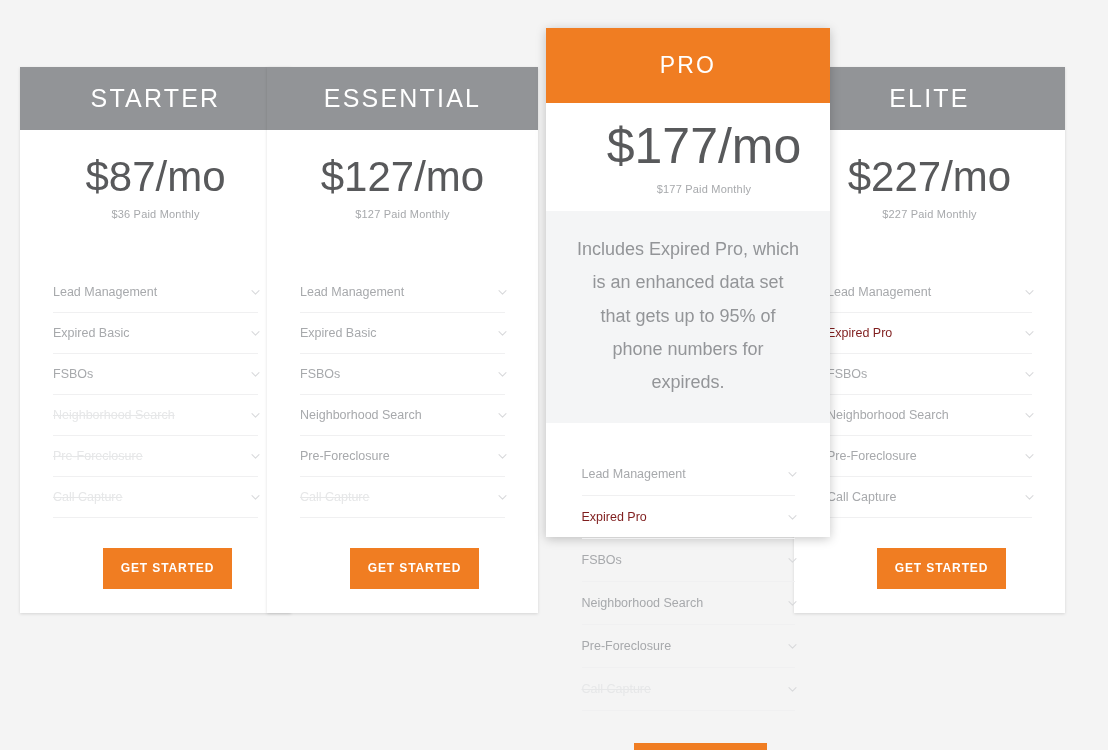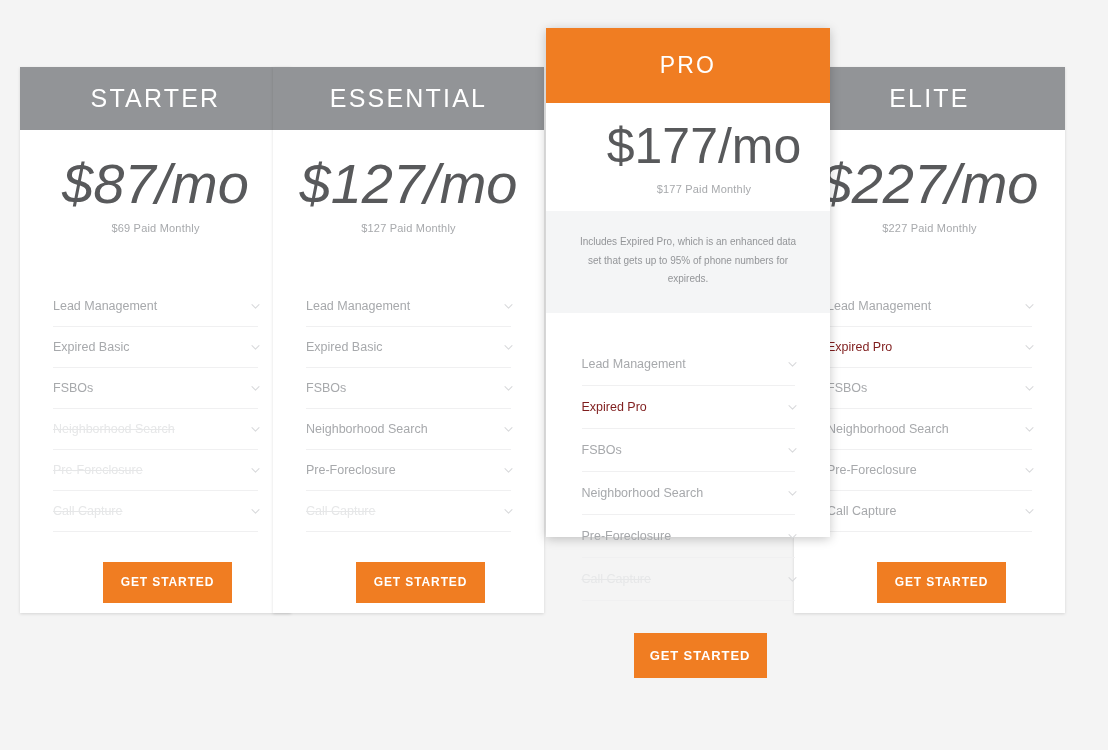--- a/index.html
+++ b/index.html
@@ -37,21 +37,21 @@
   }
   .card.featured {
     top: 28px;
     width: 284px;
     height: 509px;
     box-shadow: 0 2px 10px rgba(0,0,0,0.22);
     z-index: 30;
   }
 
   .card-pos-0 { left: 20px; }
-  .card-pos-1 { left: 273px; }
+  .card-pos-1 { left: 267px; }
   .card-pos-2 { left: 546px; }
   .card-pos-3 { left: 794px; }
 
   
   .card-header {
     width: 100%;
     box-sizing: border-box;
     text-align: center;
     color: #ffffff;
     font-weight: 400;
@@ -75,39 +75,39 @@
     text-align: center;
   }
   .standard .price-block { padding-top: 26px; }
   .featured .price-block { padding-top: 18px; margin-left: 32px; }
 
   .price {
     color: #58595b;
     font-weight: 400;
     line-height: 1;
   }
-  .standard .price { font-size: 56px; font-style: italic; }
+  .standard .price { font-size: 42px; }
   .featured .price { font-size: 50px; }
 
   .price-sub {
     color: #a7a9ac;
     font-size: 11px;
     margin-top: 10px;
     letter-spacing: 0.2px;
   }
   .featured .price-sub { margin-top: 12px; font-size: 11px; }
 
   
   .desc-band {
     background: #f4f5f6;
     margin-top: 16px;
     padding: 22px 30px 24px 30px;
     text-align: center;
     color: #939598;
-    font-size: 10px;
+    font-size: 18px;
     line-height: 1.85;
   }
 
   
   .features {
     margin: 0 auto;
     padding: 0;
     list-style: none;
   }
   .standard .features {
@@ -187,21 +187,21 @@
   }
 </style>
 </head>
 <body>
 
 <div id="plans-area">
     <div class="card standard card-pos-0">
       <div class="card-header">STARTER</div>
       <div class="price-block">
         <div class="price">$87/mo</div>
-        <div class="price-sub">$69 Paid Monthly</div>
+        <div class="price-sub">$36 Paid Monthly</div>
       </div>
       <ul class="features">
         <li class="feature"><span>Lead Management</span><span class="chevron">
             <svg width="9" height="9" viewBox="0 0 9 9" xmlns="http://www.w3.org/2000/svg">
               <path d="M1 2.6 L4.5 6.1 L8 2.6" fill="none" stroke="#d9dadc" stroke-width="1.1" stroke-linecap="round" stroke-linejoin="round"></path>
             </svg>
           </span></li>
         <li class="feature"><span>Expired Basic</span><span class="chevron">
             <svg width="9" height="9" viewBox="0 0 9 9" xmlns="http://www.w3.org/2000/svg">
               <path d="M1 2.6 L4.5 6.1 L8 2.6" fill="none" stroke="#d9dadc" stroke-width="1.1" stroke-linecap="round" stroke-linejoin="round"></path>

